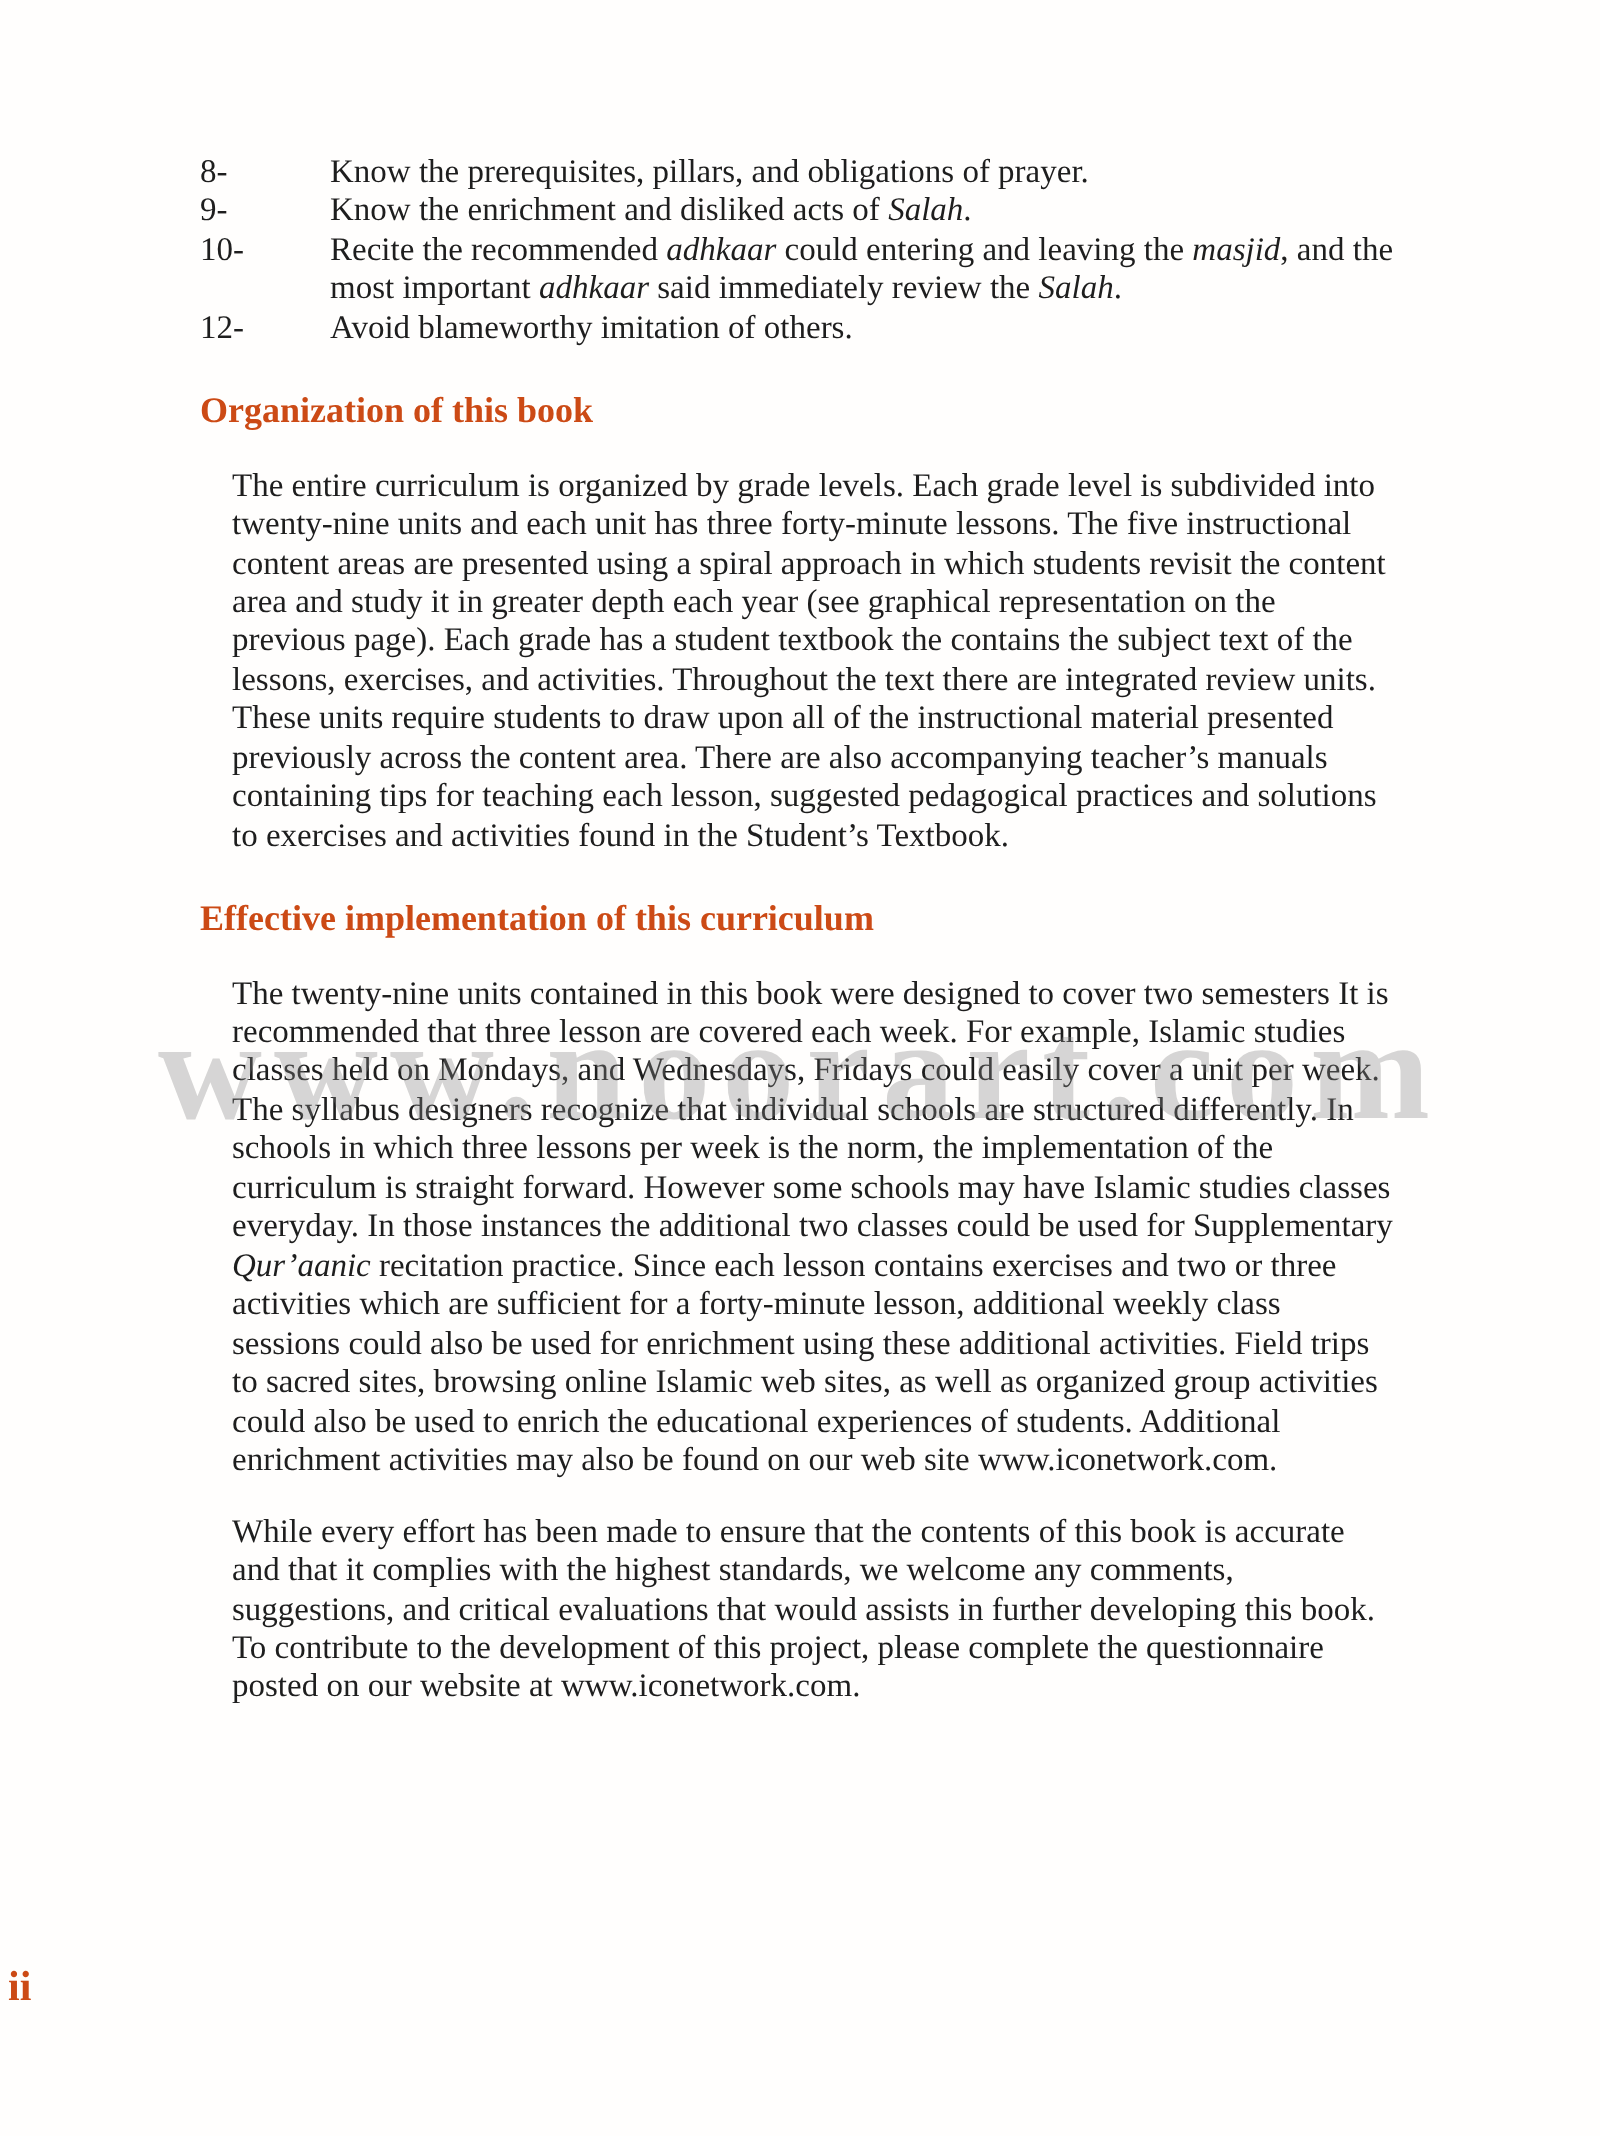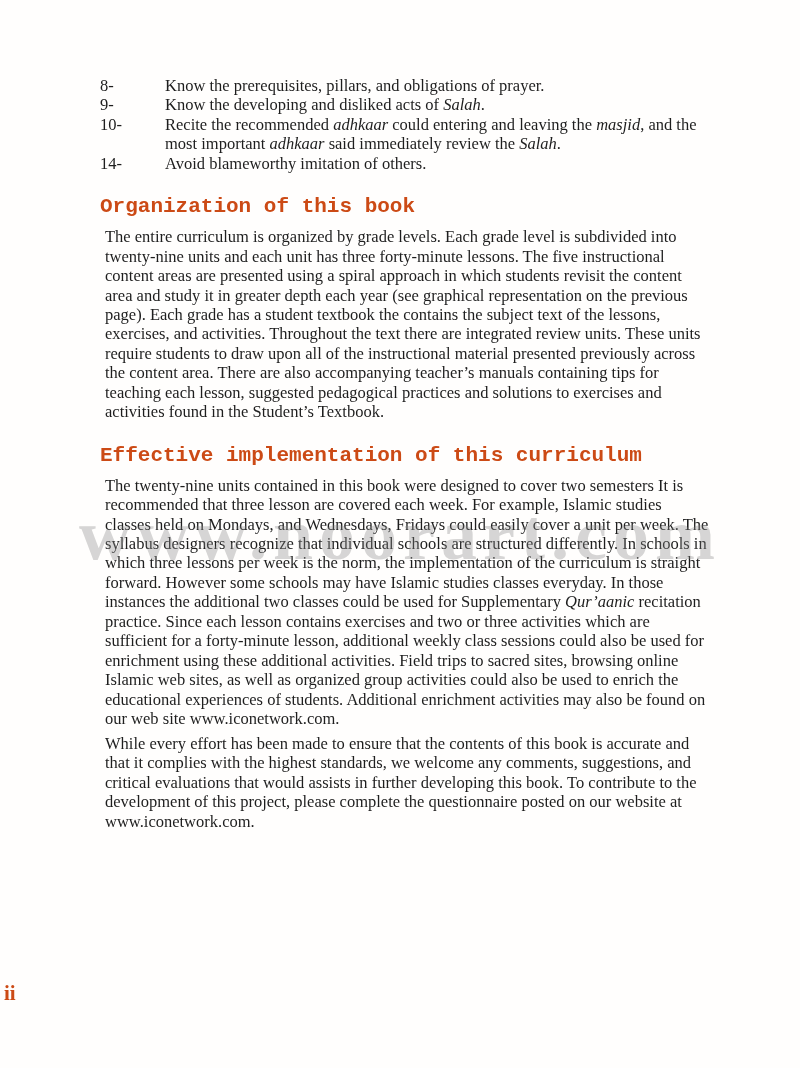--- a/index.html
+++ b/index.html
@@ -21,25 +21,24 @@
     font-size: 16.5px;
     line-height: 1.18;
   }
   .list { margin: 0 0 4px 0; }
   .list-item { display: flex; align-items: flex-start; }
   .list-item .num { flex: 0 0 28px; white-space: nowrap; }
   .list-item .txt { flex: 1 1 auto; margin-left: 37px; }
   .heading {
     color: var(--accent, #cc4a15);
     font-weight: bold;
-    font-size: 21px;
+    font-size: 18px;
     margin: 22px 0 7px 0;
-    font-family: Liberation Mono, monospace;
   }
-  .para { margin: 5px; }
+  .para { margin: 16px; }
   em { font-style: italic; }
   .watermark {
     position: absolute;
     top: 494px;
     left: 0;
     width: 100%;
     text-align: center;
     font-size: 72px;
     letter-spacing: 6px;
     color: rgba(135, 135, 135, 0.34);
@@ -69,28 +68,28 @@
 
   <div class="content">
 
     <div class="list">
       <div class="list-item">
         <span class="num">8-</span>
         <div class="txt"><span>Know the prerequisites, pillars, and obligations of prayer.</span></div>
       </div>
       <div class="list-item">
         <span class="num">9-</span>
-        <div class="txt"><span>Know the developing and disliked acts of </span><em>Salah</em><span>.</span></div>
+        <div class="txt"><span>Know the enrichment and disliked acts of </span><em>Salah</em><span>.</span></div>
       </div>
       <div class="list-item">
         <span class="num">10-</span>
         <div class="txt"><span>Recite the recommended </span><em>adhkaar</em><span> could entering and leaving the </span><em>masjid</em><span>, and the most important </span><em>adhkaar</em><span> said immediately review the </span><em>Salah</em><span>.</span></div>
       </div>
       <div class="list-item">
-        <span class="num">14-</span>
+        <span class="num">12-</span>
         <div class="txt"><span>Avoid blameworthy imitation of others.</span></div>
       </div>
     </div>
 
     <div class="section">
       <h2 class="heading">Organization of this book</h2>
       <p class="para"><span>The entire curriculum is organized by grade levels. Each grade level is subdivided into twenty-nine units and each unit has three forty-minute lessons. The five instructional content areas are presented using a spiral approach in which students revisit the content area and study it in greater depth each year (see graphical representation on the previous page). Each grade has a student textbook the contains the subject text of the lessons, exercises, and activities. Throughout the text there are integrated review units. These units require students to draw upon all of the instructional material presented previously across the content area. There are also accompanying teacher’s manuals containing tips for teaching each lesson, suggested pedagogical practices and solutions to exercises and activities found in the Student’s Textbook.</span></p>
     </div>
 
     <div class="section">

